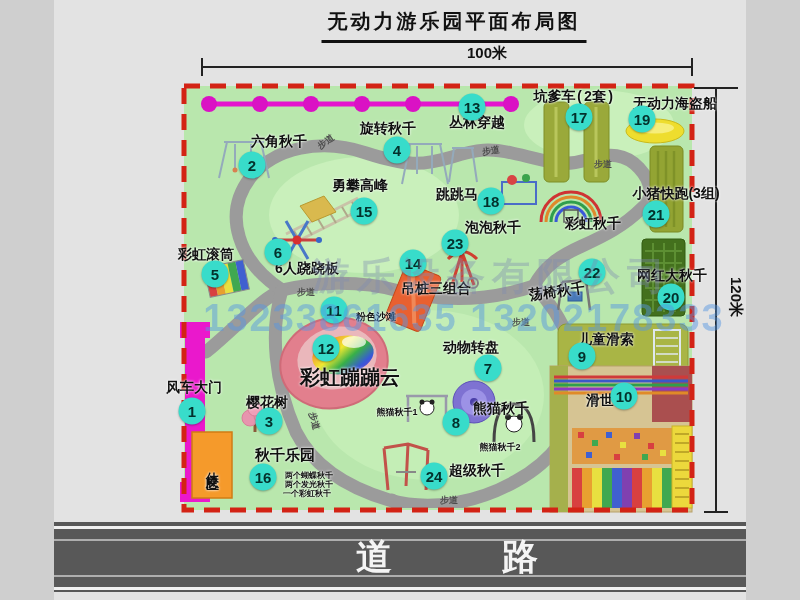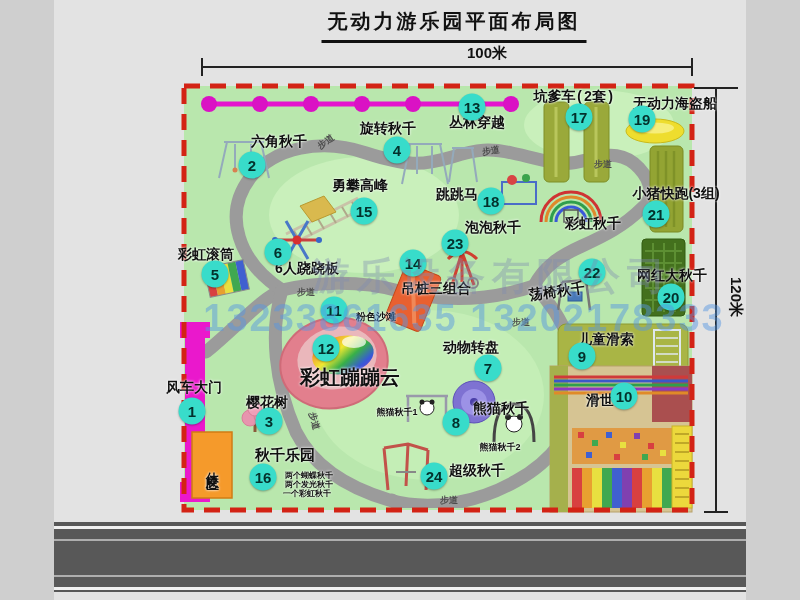--- a/index.html
+++ b/index.html
@@ -332,14 +332,15 @@
 
   <div class="wm company">游乐设备有限公司</div>
   <div class="wm phone">13233861635 13202178333</div>
 
   <div class="road">
     <div class="line" style="top:4px;height:3px;background:#f0f0f0;"></div>
     <div class="line" style="top:17px;height:2px;background:#aeaeae;"></div>
     <div class="line" style="top:53px;height:2px;background:#aeaeae;"></div>
     <div class="line" style="top:65px;height:3px;background:#f0f0f0;"></div>
   </div>
+  <div class="road-text">道    路</div>
 
 </div>
 
 </body></html>

